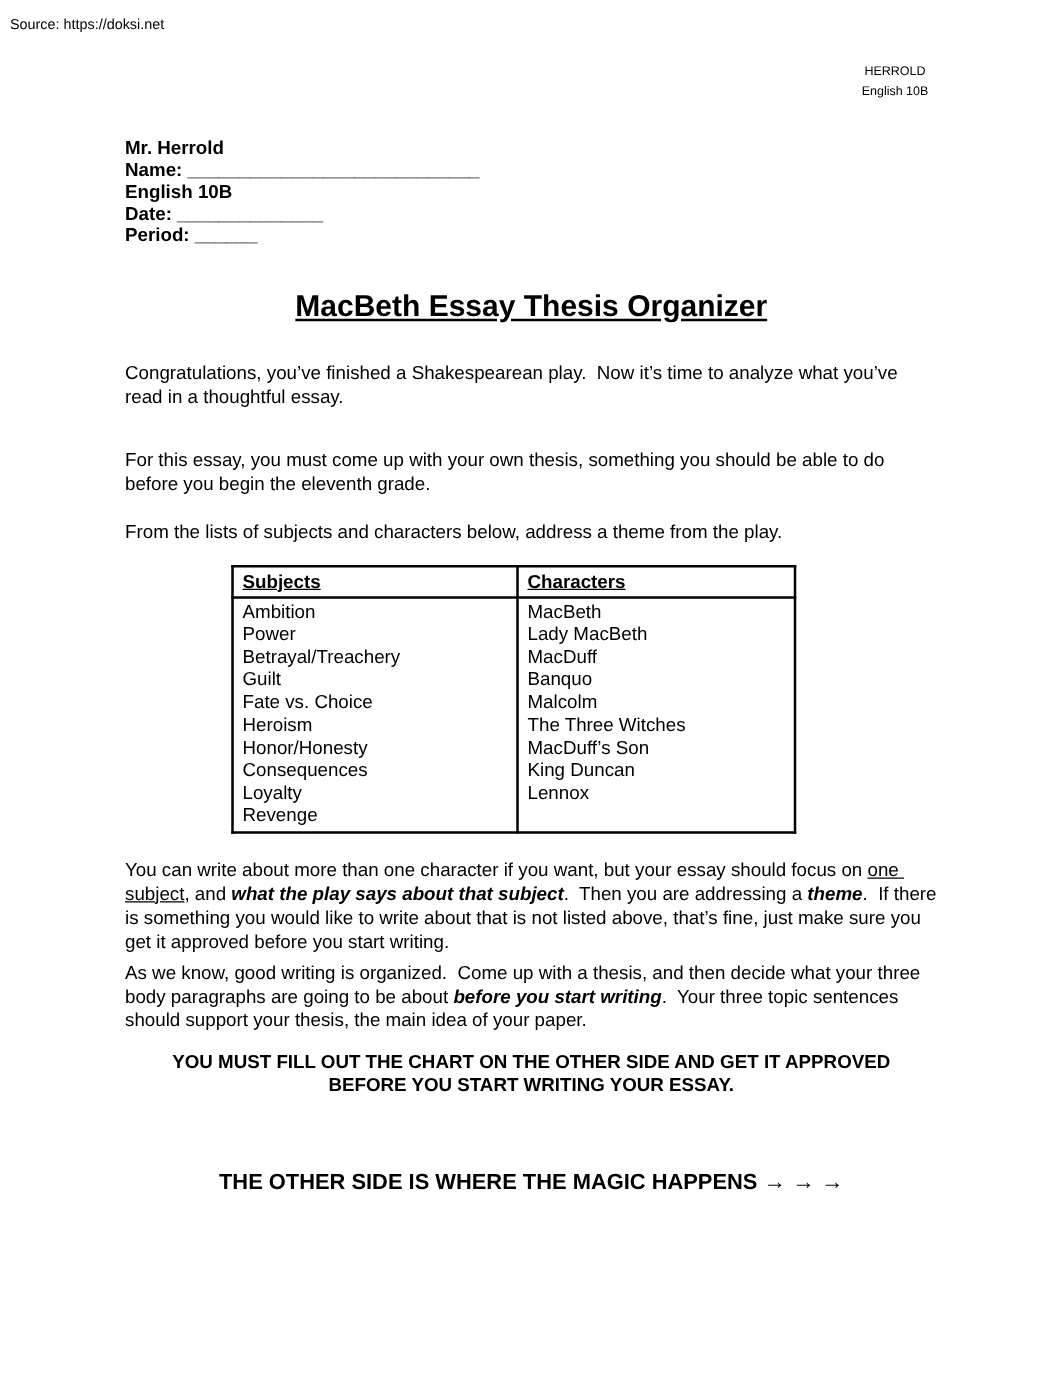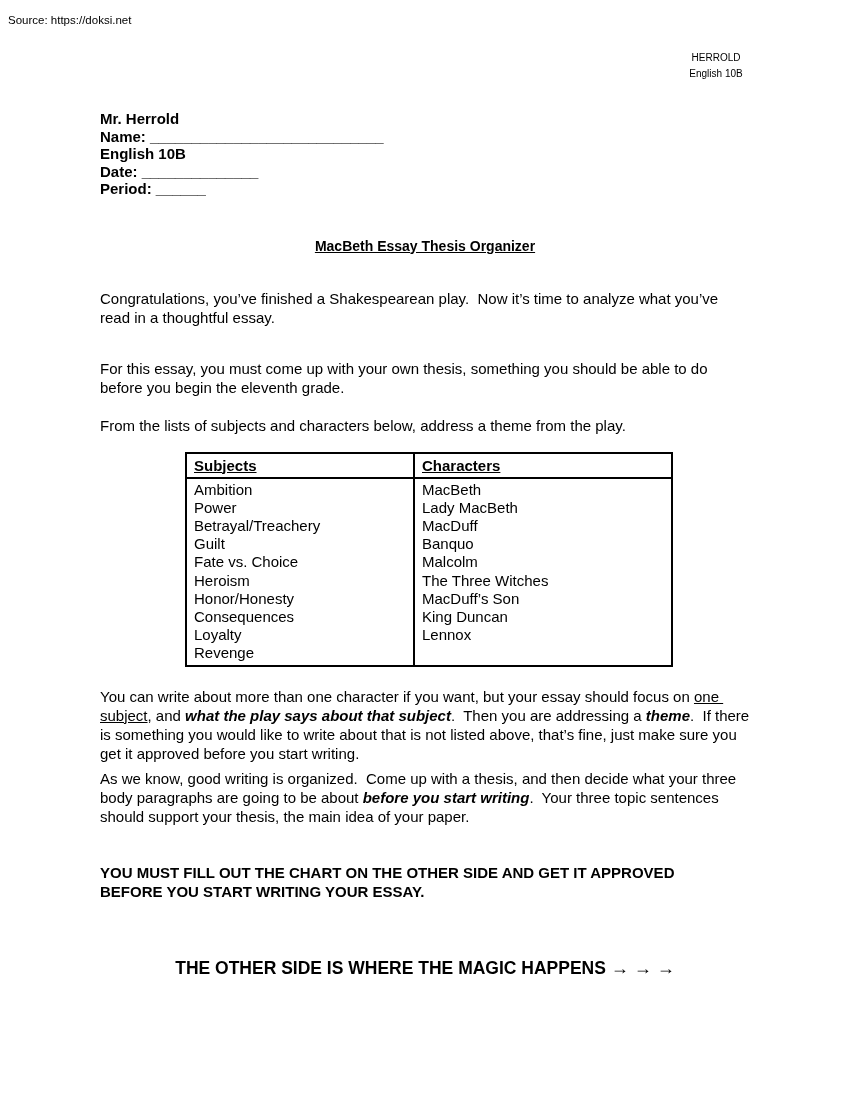--- a/index.html
+++ b/index.html
@@ -36,55 +36,56 @@
     font-size: 15px;
     line-height: 19px;
   }
   .info-block {
     font-weight: bold;
     line-height: 17.5px;
   }
   .doc-title {
     margin-top: 37px;
     text-align: center;
-    font-size: 14px;
+    font-size: 24px;
     font-weight: bold;
     text-decoration: underline;
     line-height: 22px;
   }
   .para {
     margin-top: 32px;
     white-space: pre-wrap;
   }
   .para-p3 { margin-top: 19px; }
   .para-p4 { margin-top: 20px; }
   .para-p5 { margin-top: 6px; }
   .seg-underline { text-decoration: underline; }
   .seg-bold-italic { font-weight: bold; font-style: italic; }
   .subject-table {
     margin-top: 17px;
     margin-left: 85px;
-    width: 488px;
+    width: 452px;
     border-collapse: collapse;
     font-size: 15px;
   }
   .subject-table th, .subject-table td {
     border: 2px solid #000;
     padding: 2px 6px 2px 7px;
     text-align: left;
     vertical-align: top;
   }
   .subject-table th {
     font-size: 15px;
     font-weight: bold;
   }
   .subject-table th span { text-decoration: underline; }
   .cell-line { line-height: 18.2px; }
   .callout {
-    margin-top: 37px;
+    margin-top: 14px;
+    text-align: center;
     font-weight: bold;
     font-size: 15px;
     line-height: 19px;
   }
   .footer-line {
     margin-top: 56px;
     text-align: center;
     font-weight: bold;
     font-size: 17.5px;
     line-height: 22px;

